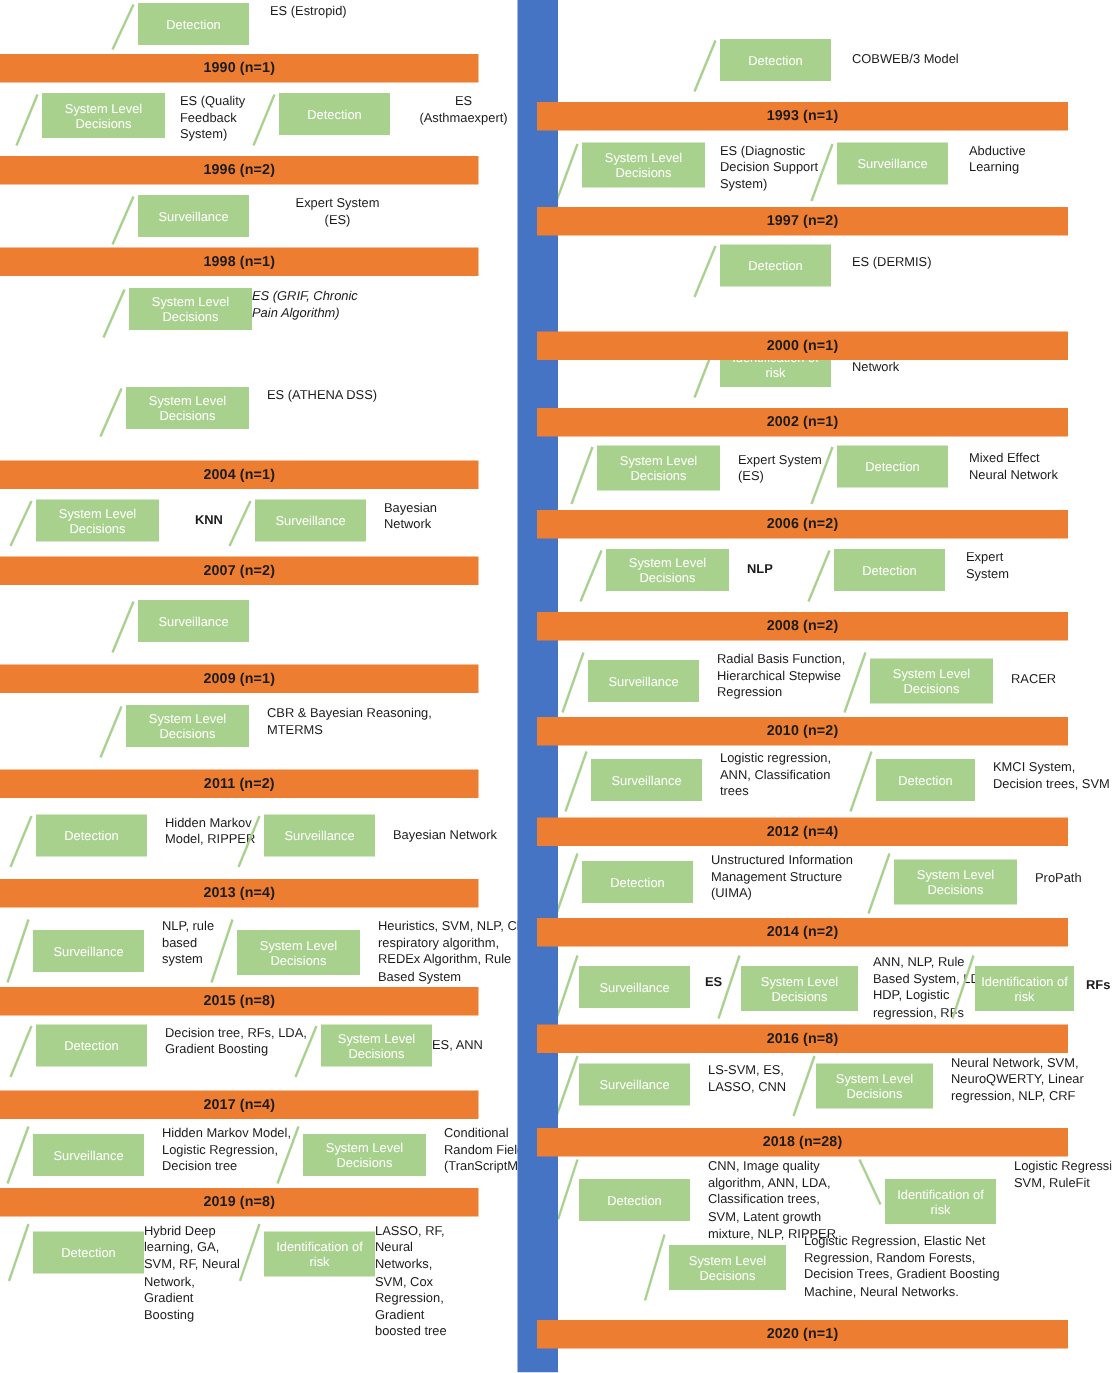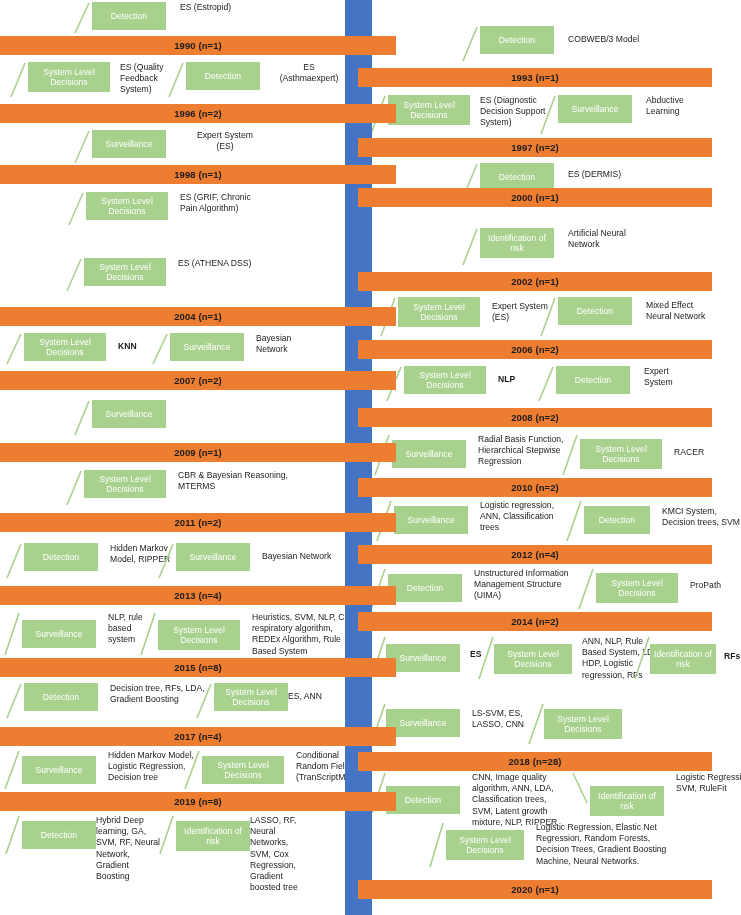--- a/index.html
+++ b/index.html
@@ -24,21 +24,21 @@
   
   .yearbar{
     position:absolute;
     height:19px;
     background:#ED7D31;
     z-index:3;
     display:flex;
     align-items:center;
     justify-content:center;
   }
-  .yearbar.left{left:0;width:396px;}
+  .yearbar.left{left:0;width:319px;}
   .yearbar.right{left:358px;width:354px;}
   .yearbar .ylabel{
     font-size:9.5px;
     font-weight:bold;
     color:#1b1b1b;
     letter-spacing:.1px;
     white-space:nowrap;
   }
 
   
@@ -135,21 +135,21 @@
     <span class="ylabel">1998 (n=1)</span>
   </div>
 
   <div class="entry" style="left:68px;top:192px;">
     <span class="slash">
         <svg width="16" height="34">
           <line x1="15" y1="1" x2="1" y2="33" stroke="#A9D18E" stroke-width="1.6"></line>
         </svg>
       </span>
     <div class="chip" style="margin-left:18px;width:82px;height:28px;">System Level Decisions</div>
-    <div class="desc" style="margin-left:12px;width:120px;">ES (GRIF, Chronic
+    <div class="desc" style="margin-left:0;width:120px;font-style:italic;">ES (GRIF, Chronic
 Pain Algorithm)</div>
   </div>
 
   <div class="entry" style="left:66px;top:258px;">
     <span class="slash">
         <svg width="16" height="34">
           <line x1="15" y1="1" x2="1" y2="33" stroke="#A9D18E" stroke-width="1.6"></line>
         </svg>
       </span>
     <div class="chip" style="margin-left:18px;width:82px;height:28px;">System Level Decisions</div>
@@ -159,21 +159,21 @@
     <span class="ylabel">2004 (n=1)</span>
   </div>
 
   <div class="entry" style="left:6px;top:333px;">
     <span class="slash">
         <svg width="16" height="32">
           <line x1="15" y1="1" x2="1" y2="31" stroke="#A9D18E" stroke-width="1.6"></line>
         </svg>
       </span>
     <div class="chip" style="margin-left:18px;width:82px;height:28px;">System Level Decisions</div>
-    <div class="desc" style="margin-left:12px;width:40px;padding-top:8px;font-weight:bold;">KNN</div>
+    <div class="desc" style="margin-left:24px;width:40px;padding-top:8px;font-weight:bold;">KNN</div>
   </div>
   <div class="entry" style="left:152px;top:333px;">
     <span class="slash">
         <svg width="16" height="32">
           <line x1="15" y1="1" x2="1" y2="31" stroke="#A9D18E" stroke-width="1.6"></line>
         </svg>
       </span>
     <div class="chip" style="margin-left:18px;width:74px;height:28px;">Surveillance</div>
     <div class="desc" style="margin-left:12px;width:70px;">Bayesian
 Network</div>
@@ -377,21 +377,21 @@
 
   <div class="entry" style="left:462px;top:163px;">
     <span class="slash">
         <svg width="16" height="36">
           <line x1="15" y1="1" x2="1" y2="35" stroke="#A9D18E" stroke-width="1.6"></line>
         </svg>
       </span>
     <div class="chip" style="margin-left:18px;width:74px;height:28px;">Detection</div>
     <div class="desc" style="margin-left:14px;width:100px;padding-top:6px;">ES (DERMIS)</div>
   </div>
-  <div class="yearbar right" style="top:188px;">
+  <div class="yearbar right" style="top:221px;">
     <span class="ylabel">2000 (n=1)</span>
   </div>
 
   <div class="entry" style="left:462px;top:228px;">
     <span class="slash">
         <svg width="16" height="38">
           <line x1="15" y1="1" x2="1" y2="37" stroke="#A9D18E" stroke-width="1.6"></line>
         </svg>
       </span>
     <div class="chip" style="margin-left:18px;width:74px;height:30px;">Identification of risk</div>
@@ -545,38 +545,44 @@
   </div>
   <div class="entry" style="left:634px;top:636px;">
     <span class="slash">
         <svg width="16" height="44">
           <line x1="15" y1="1" x2="1" y2="43" stroke="#A9D18E" stroke-width="1.6"></line>
         </svg>
       </span>
     <div class="chip" style="margin-left:16px;width:66px;height:30px;margin-top:8px;">Identification of risk</div>
     <div class="desc" style="margin-left:8px;width:22px;padding-top:15px;font-weight:bold;">RFs</div>
   </div>
+  <div class="yearbar right" style="top:683px;">
+    <span class="ylabel">2016 (n=8)</span>
+  </div>
 
   <div class="entry" style="left:370px;top:703px;">
     <span class="slash">
         <svg width="16" height="42">
           <line x1="15" y1="1" x2="1" y2="41" stroke="#A9D18E" stroke-width="1.6"></line>
         </svg>
       </span>
     <div class="chip" style="margin-left:16px;width:74px;height:28px;margin-top:6px;">Surveillance</div>
     <div class="desc" style="margin-left:12px;width:72px;padding-top:5px;">LS-SVM, ES,
 LASSO, CNN</div>
   </div>
   <div class="entry" style="left:528px;top:703px;">
     <span class="slash">
         <svg width="16" height="42">
           <line x1="15" y1="1" x2="1" y2="41" stroke="#A9D18E" stroke-width="1.6"></line>
         </svg>
       </span>
     <div class="chip" style="margin-left:16px;width:78px;height:30px;margin-top:6px;">System Level Decisions</div>
+    <div class="desc" style="margin-left:12px;width:102px;">Neural Network, SVM,
+NeuroQWERTY, Linear
+regression, NLP, CRF</div>
   </div>
   <div class="yearbar right" style="top:752px;">
     <span class="ylabel">2018 (n=28)</span>
   </div>
 
   <div class="entry" style="left:370px;top:772px;">
     <span class="slash">
         <svg width="16" height="42">
           <line x1="15" y1="1" x2="2" y2="41" stroke="#A9D18E" stroke-width="1.6"></line>
         </svg>

